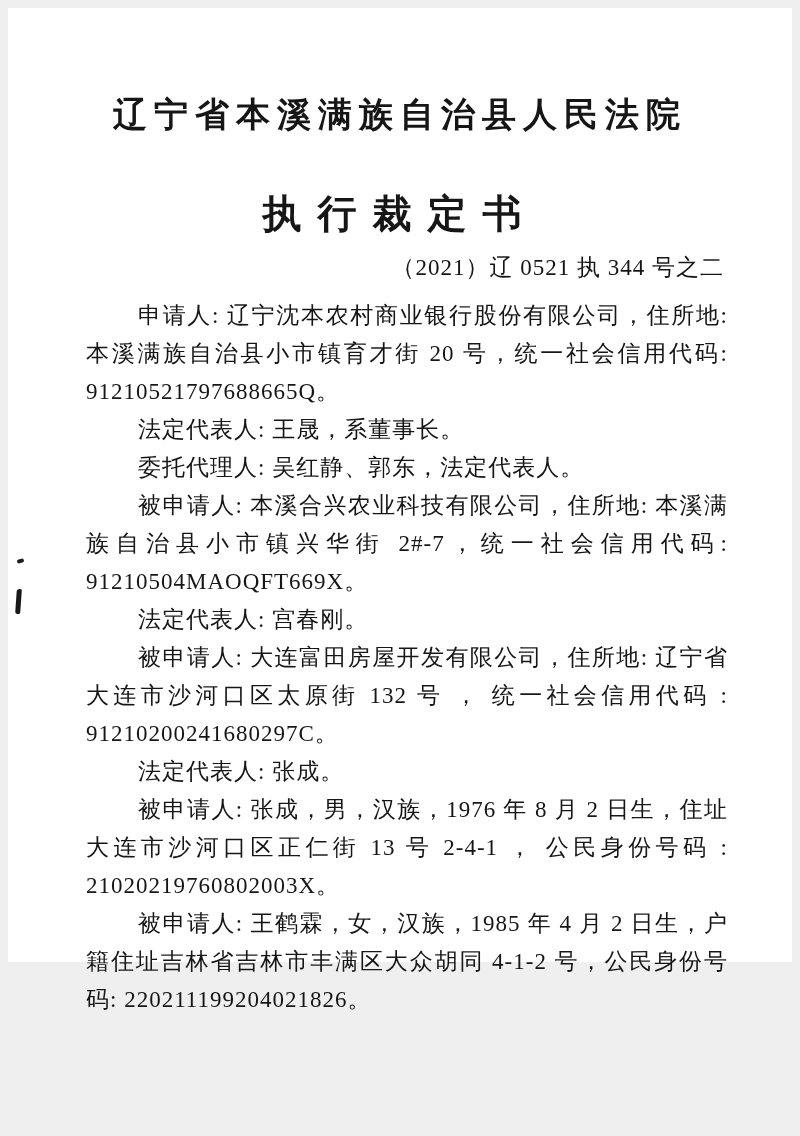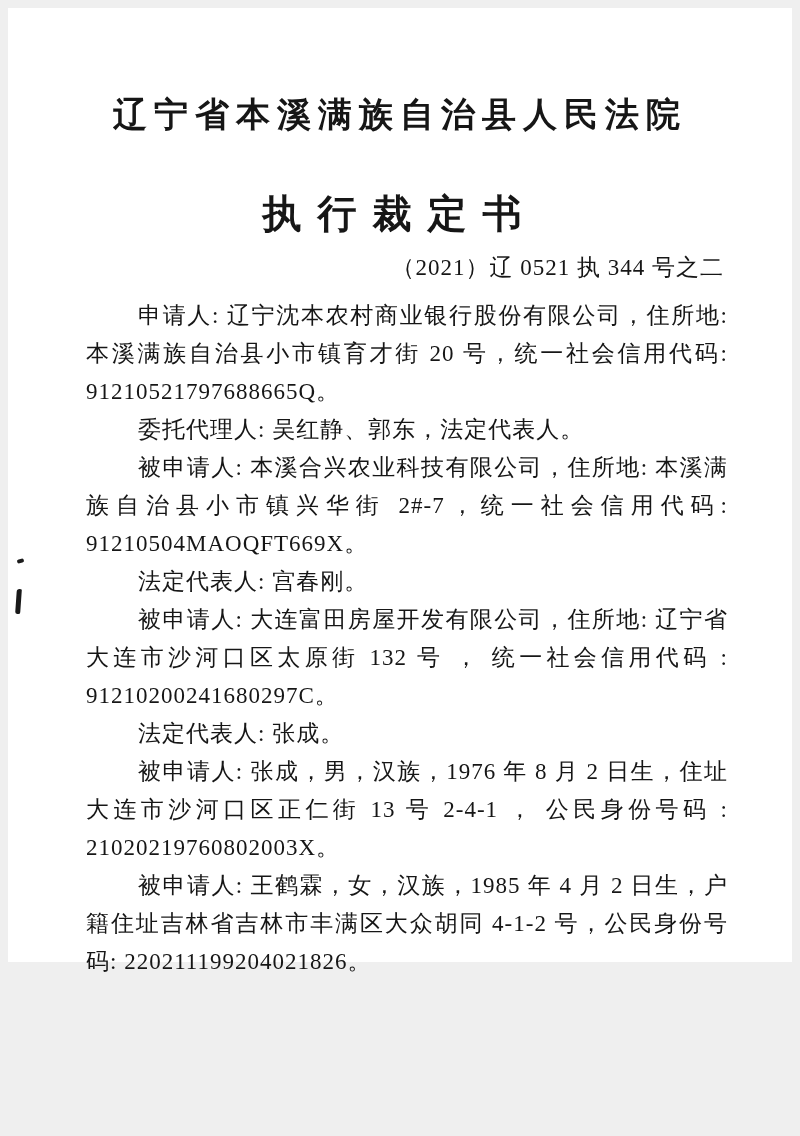--- a/index.html
+++ b/index.html
@@ -87,20 +87,21 @@
 <div class="page">
 
   <h1 class="court-name">辽宁省本溪满族自治县人民法院</h1>
 
   <h2 class="doc-title">执行裁定书</h2>
 
   <div class="case-number">（2021）辽 0521 执 344 号之二</div>
 
   <div class="doc-body">
     <p>申请人: 辽宁沈本农村商业银行股份有限公司，住所地: 本溪满族自治县小市镇育才街 20 号，统一社会信用代码: 91210521797688665Q。</p>
+    <p>法定代表人: 王晟，系董事长。</p>
     <p>委托代理人: 吴红静、郭东，法定代表人。</p>
     <p>被申请人: 本溪合兴农业科技有限公司，住所地: 本溪满族自治县小市镇兴华街 2#-7，统一社会信用代码: 91210504MAOQFT669X。</p>
     <p>法定代表人: 宫春刚。</p>
     <p>被申请人: 大连富田房屋开发有限公司，住所地: 辽宁省大连市沙河口区太原街 132 号 ， 统一社会信用代码 : 91210200241680297C。</p>
     <p>法定代表人: 张成。</p>
     <p>被申请人: 张成，男，汉族，1976 年 8 月 2 日生，住址大连市沙河口区正仁街 13 号 2-4-1 ， 公民身份号码 : 21020219760802003X。</p>
     <p>被申请人: 王鹤霖，女，汉族，1985 年 4 月 2 日生，户籍住址吉林省吉林市丰满区大众胡同 4-1-2 号，公民身份号码: 220211199204021826。</p>
   </div>
 
   <span class="artifact-a"></span>

